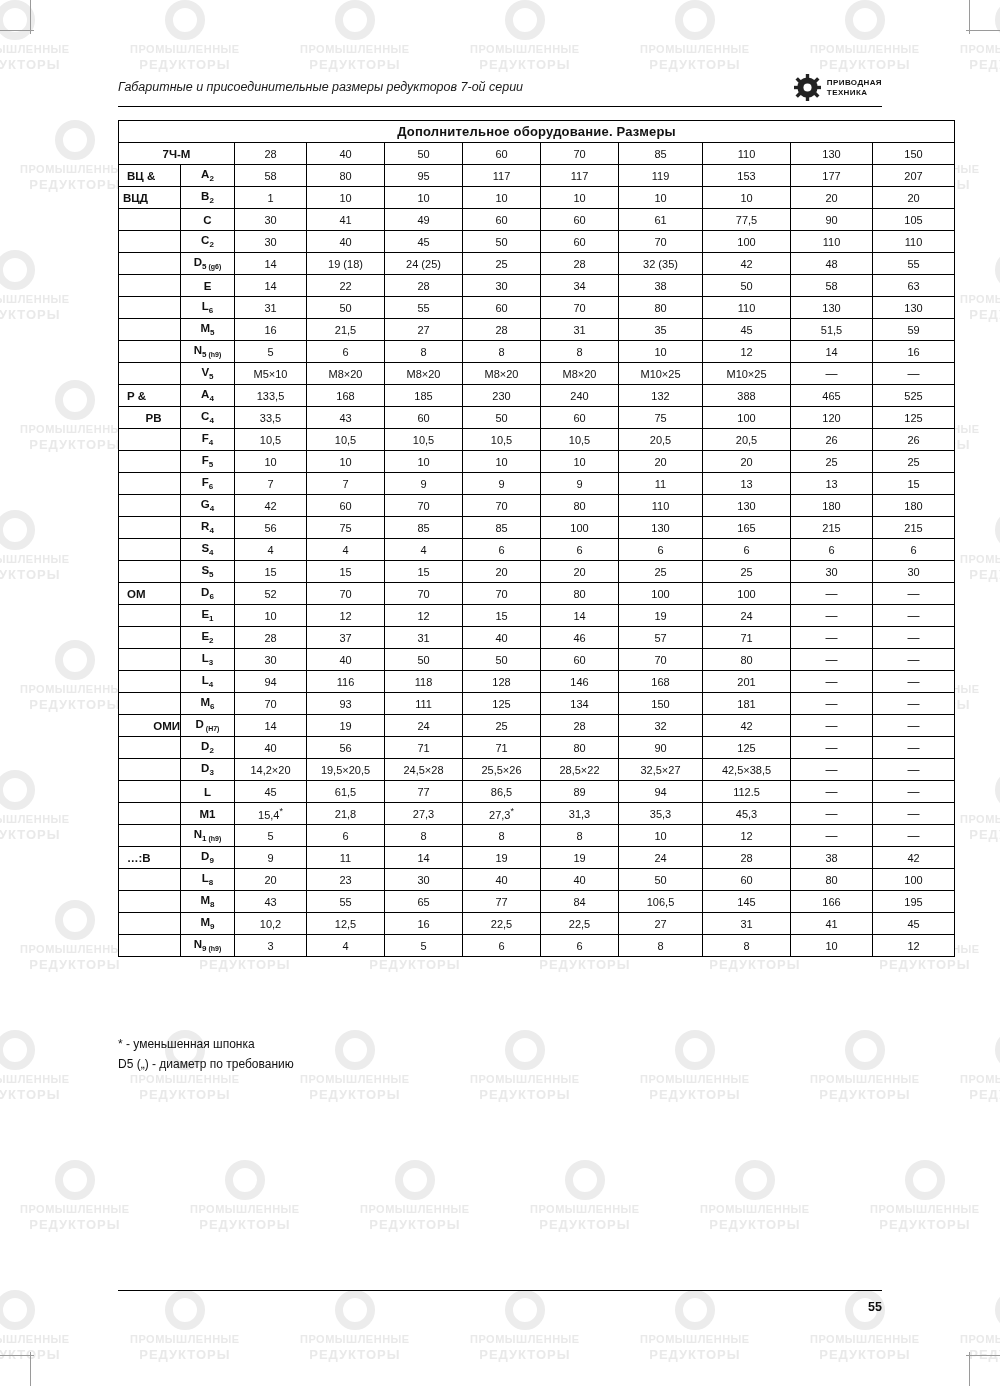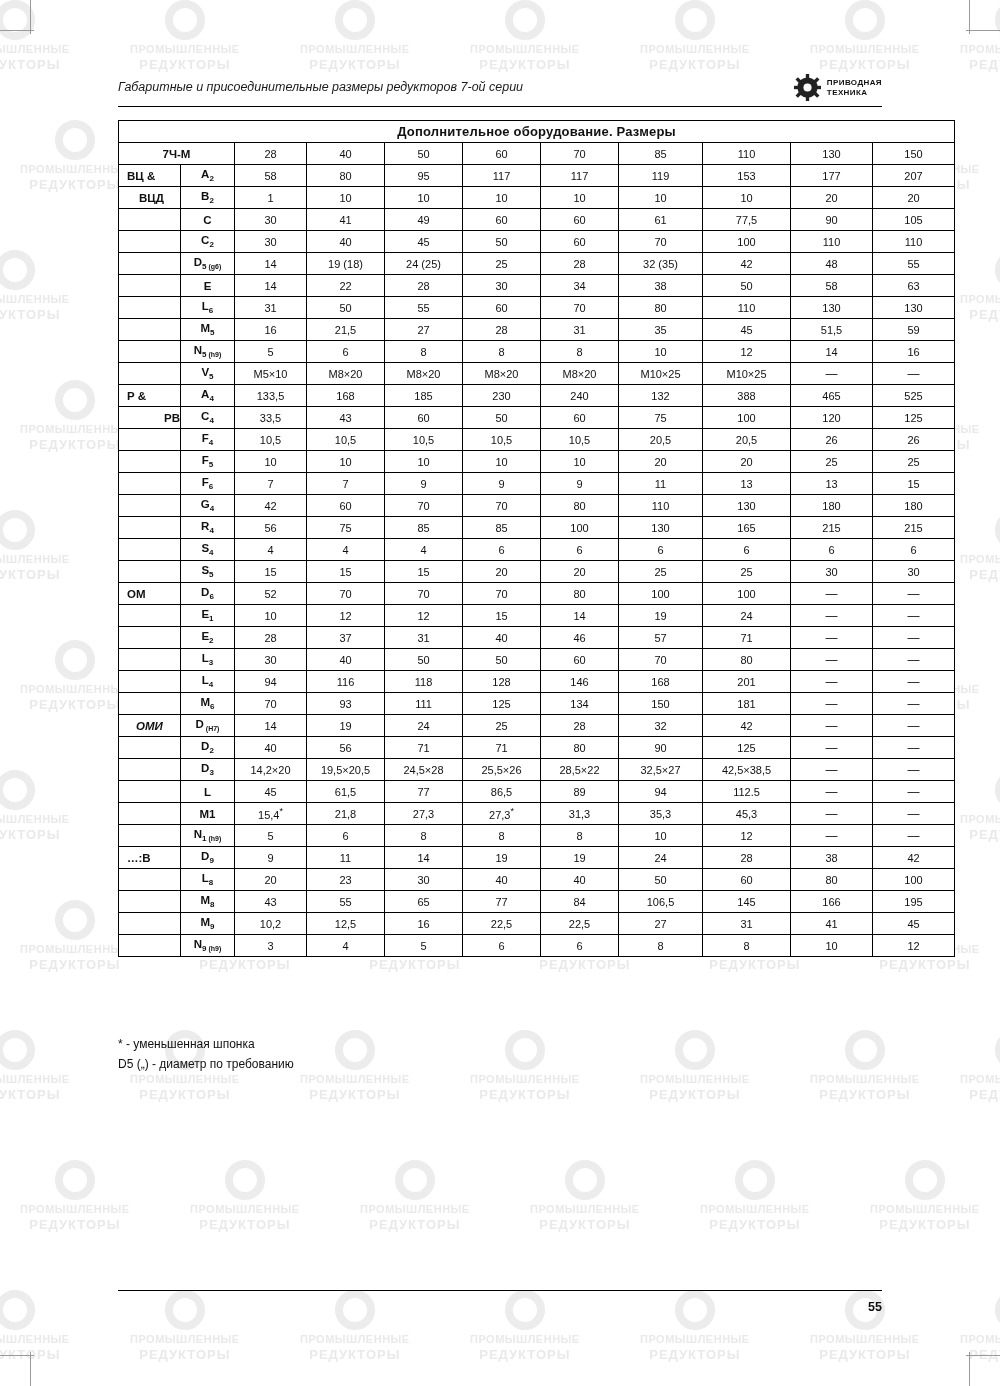--- a/index.html
+++ b/index.html
@@ -340,21 +340,21 @@
             <td>80</td>
             <td>95</td>
             <td>117</td>
             <td>117</td>
             <td>119</td>
             <td>153</td>
             <td>177</td>
             <td>207</td>
           </tr>
           <tr>
-            <td class="grp" style="text-align: left; padding-left: 20px;">ВЦД</td>
+            <td class="grp" style="text-align: left; padding-left: 4px;">ВЦД</td>
             <td class="sym">B<sub>2</sub></td>
             <td>1</td>
             <td>10</td>
             <td>10</td>
             <td>10</td>
             <td>10</td>
             <td>10</td>
             <td>10</td>
             <td>20</td>
             <td>20</td>
@@ -470,21 +470,21 @@
             <td>168</td>
             <td>185</td>
             <td>230</td>
             <td>240</td>
             <td>132</td>
             <td>388</td>
             <td>465</td>
             <td>525</td>
           </tr>
           <tr>
-            <td class="grp" style="text-align: right; padding-left: 8px;">РВ</td>
+            <td class="grp" style="text-align: center; padding-left: 8px;">РВ</td>
             <td class="sym">C<sub>4</sub></td>
             <td>33,5</td>
             <td>43</td>
             <td>60</td>
             <td>50</td>
             <td>60</td>
             <td>75</td>
             <td>100</td>
             <td>120</td>
             <td>125</td>
@@ -652,21 +652,21 @@
             <td>93</td>
             <td>111</td>
             <td>125</td>
             <td>134</td>
             <td>150</td>
             <td>181</td>
             <td><span class="dash">—</span></td>
             <td><span class="dash">—</span></td>
           </tr>
           <tr>
-            <td class="grp" style="text-align: center;  font-style: italic;">ОМИ</td>
+            <td class="grp" style="text-align: right; ">ОМИ</td>
             <td class="sym">D<sub style="font-size:7px"> (H7)</sub></td>
             <td>14</td>
             <td>19</td>
             <td>24</td>
             <td>25</td>
             <td>28</td>
             <td>32</td>
             <td>42</td>
             <td><span class="dash">—</span></td>
             <td><span class="dash">—</span></td>

